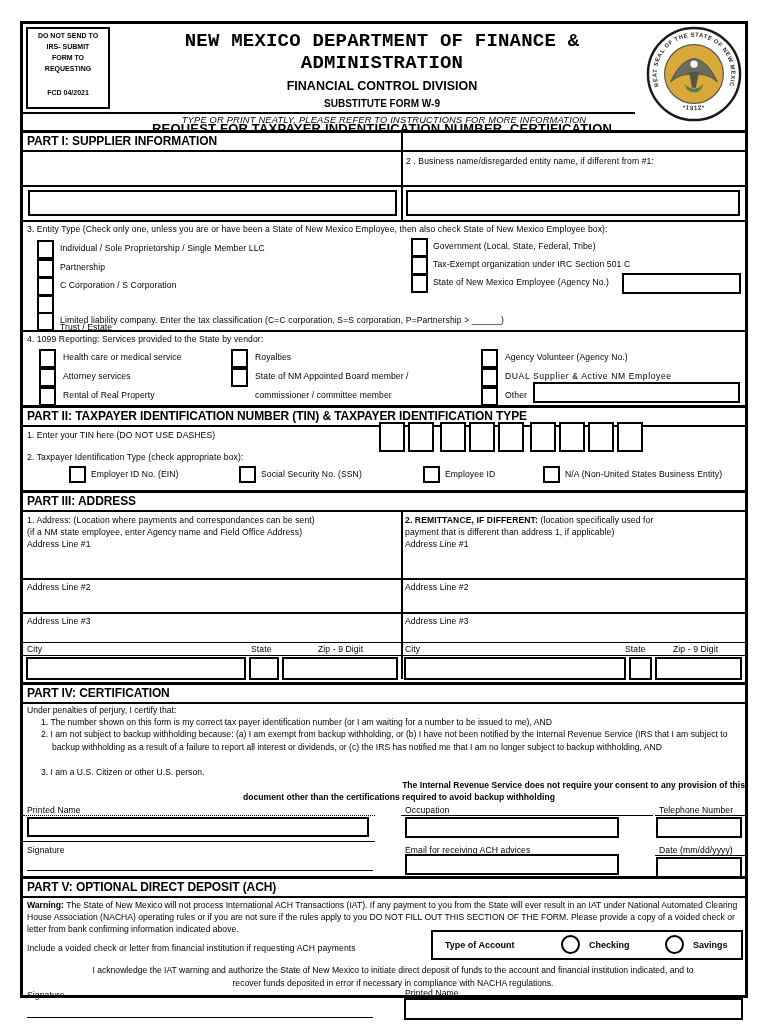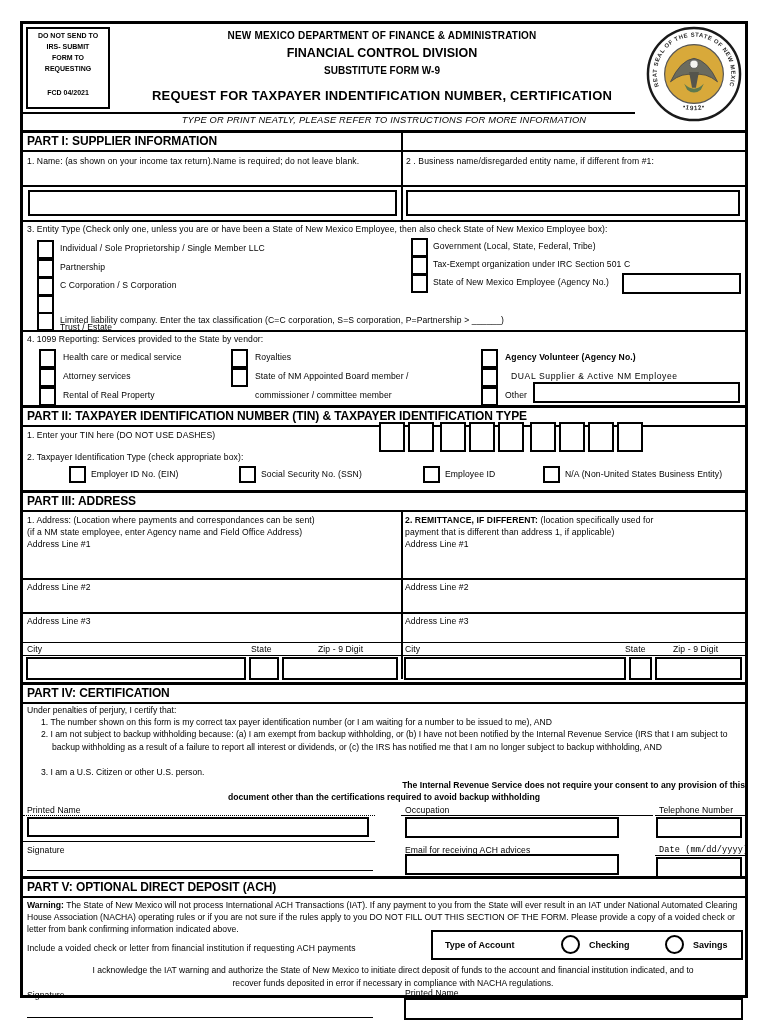--- a/index.html
+++ b/index.html
@@ -20,21 +20,21 @@
   .ibox{position:absolute;border:2.5px solid #000;background:#fff;font-size:9px;padding:2px;box-sizing:border-box;}
   .hline{position:absolute;border-top:2px solid #000;height:0;}
   .hline1{position:absolute;border-top:1px solid #000;height:0;}
   .vline{position:absolute;border-left:2px solid #000;width:0;}
   .tin{position:absolute;width:26px;height:30px;border:2.5px solid #000;background:#fff;box-sizing:border-box;}
   .radio{position:absolute;width:19px;height:19px;border:2.5px solid #000;border-radius:50%;background:#fff;box-sizing:border-box;}
   .sigline{position:absolute;border-bottom:1.5px solid #000;height:0;}
   .notice{position:absolute;left:3px;top:3px;width:84px;height:82px;border:2.5px solid #000;
           box-sizing:border-box;text-align:center;font-size:7px;font-weight:bold;line-height:1.55;padding-top:2px;}
   .titles{position:absolute;left:92px;top:6px;width:534px;text-align:center;}
-  .t1{font-size:10px;font-weight:bold;letter-spacing:0.2px;}
+  .t1{font-size:19px;font-weight:bold;letter-spacing:0.2px;font-family:Liberation Mono, monospace;}
   .t2{font-size:12.5px;font-weight:bold;margin-top:5px;}
   .t3{font-size:10px;font-weight:bold;margin-top:5px;}
   .t4{font-size:13px;font-weight:bold;margin-top:12px;letter-spacing:0.2px;}
   .instr{position:absolute;left:0;top:91px;width:722px;text-align:center;
          font-style:italic;font-size:9.3px;letter-spacing:0.2px;}
   .cert{font-size:8.6px;line-height:12.6px;}
 </style>
 </head>
 <body>
 
@@ -75,21 +75,20 @@
         <textPath href="#arcBot" startOffset="50%" text-anchor="middle">•1912•</textPath>
       </text>
     </svg>
   </div>
 
   <div class="hline" style="left:0;top:88px;width:612px;"></div>
   <div class="instr">TYPE OR PRINT NEATLY, PLEASE REFER TO INSTRUCTIONS FOR MORE INFORMATION</div>
 
   <div class="secbar" style="top:106px;">PART I: SUPPLIER INFORMATION</div>
 
-  <div class="lbl" style="left:4px;top:132px;">1. Name: (as shown on your income tax return).Name is required; do not leave blank.</div>
   <div class="lbl" style="left:383px;top:132px;">2 . Business name/disregarded entity name, if different from #1:</div>
   <div class="hline" style="left:0;top:161px;width:722px;"></div>
   <div class="vline" style="left:378px;top:106px;height:90px;"></div>
   <div class="ibox" style="left:5px;top:166px;width:369px;height:26px;"></div>
   <div class="ibox" style="left:383px;top:166px;width:334px;height:26px;"></div>
 
   <div class="hline" style="left:0;top:196px;width:722px;"></div>
   <div class="lbl" style="left:4px;top:200px;">3. Entity Type (Check only one, unless you are or have been a State of New Mexico Employee, then also check State of New Mexico Employee box):</div>
 
   <div class="cb" style="left:14px;top:216px;"></div>
@@ -121,23 +120,23 @@
   <div class="cb" style="left:16px;top:363px;"></div>
   <div class="lbl" style="left:40px;top:366px;">Rental of Real Property</div>
 
   <div class="cb" style="left:208px;top:325px;"></div>
   <div class="lbl" style="left:232px;top:328px;">Royalties</div>
   <div class="cb" style="left:208px;top:344px;"></div>
   <div class="lbl" style="left:232px;top:347px;text-align:center;">State of NM Appointed Board member /</div>
   <div class="lbl" style="left:232px;top:366px;">commissioner / committee member</div>
 
   <div class="cb" style="left:458px;top:325px;"></div>
-  <div class="lbl" style="left:482px;top:328px;font-weight:bold;">Agency Volunteer (Agency No.)</div>
+  <div class="lbl" style="left:482px;top:328px;">Agency Volunteer (Agency No.)</div>
   <div class="cb" style="left:458px;top:344px;"></div>
-  <div class="lbl" style="left:482px;top:347px;letter-spacing:0.6px;margin-left:6px;">DUAL Supplier &amp; Active NM Employee</div>
+  <div class="lbl" style="left:482px;top:347px;letter-spacing:0.6px;">DUAL Supplier &amp; Active NM Employee</div>
   <div class="cb" style="left:458px;top:363px;"></div>
   <div class="lbl" style="left:482px;top:366px;">Other</div>
   <div class="ibox" style="left:510px;top:358px;width:207px;height:21px;"></div>
 
   <div class="secbar" style="top:381px;">PART II: TAXPAYER IDENTIFICATION NUMBER (TIN) &amp; TAXPAYER IDENTIFICATION TYPE</div>
   <div class="lbl" style="left:4px;top:406px;">1. Enter your TIN here (DO NOT USE DASHES)</div>
   <div class="tin" style="left:356px;top:398px;"></div>
   <div class="tin" style="left:385px;top:398px;"></div>
   <div class="tin" style="left:417px;top:398px;"></div>
   <div class="tin" style="left:446px;top:398px;"></div>
@@ -195,42 +194,42 @@
   <div class="ibox" style="left:381px;top:633px;width:222px;height:23px;"></div>
   <div class="ibox" style="left:606px;top:633px;width:23px;height:23px;"></div>
   <div class="ibox" style="left:632px;top:633px;width:87px;height:23px;"></div>
 
   <div class="secbar" style="top:658px;">PART IV: CERTIFICATION</div>
   <div class="abs cert" style="left:4px;top:680px;width:714px;">Under penalties of perjury, I certify that:</div>
   <div class="abs cert wrap" style="left:18px;top:692px;width:700px;padding-left:11px;text-indent:-11px;">1. The number shown on this form is my correct tax payer identification number (or I am waiting for a number to be issued to me), AND</div>
   <div class="abs cert wrap" style="left:18px;top:704px;width:700px;padding-left:11px;text-indent:-11px;">2. I am not subject to backup withholding because: (a) I am exempt from backup withholding, or (b) I have not been notified by the Internal Revenue Service (IRS that I am subject to backup withholding as a result of a failure to report all interest or dividends, or (c) the IRS has notified me that I am no longer subject to backup withholding, AND</div>
   <div class="abs cert wrap" style="left:18px;top:742px;width:700px;padding-left:11px;text-indent:-11px;">3. I am a U.S. Citizen or other U.S. person.</div>
   <div class="abs cert b" style="left:0;top:755px;width:722px;text-align:right;">The Internal Revenue Service does not require your consent to any provision of this</div>
-  <div class="abs cert b" style="left:0;top:767px;width:722px;text-align:center;">document other than the certifications required to avoid backup withholding</div>
+  <div class="abs cert b" style="left:0;top:767px;width:722px;text-align:center;padding-left:15px;">document other than the certifications required to avoid backup withholding</div>
 
   <div class="lbl" style="left:4px;top:781px;">Printed Name</div>
   <div class="hline1" style="left:0;top:791px;width:352px;border-top-style:dotted;"></div>
   <div class="ibox" style="left:4px;top:793px;width:342px;height:20px;"></div>
   <div class="hline1" style="left:0;top:817px;width:352px;"></div>
 
   <div class="lbl" style="left:382px;top:781px;">Occupation</div>
   <div class="hline1" style="left:378px;top:791px;width:252px;"></div>
   <div class="ibox" style="left:382px;top:793px;width:214px;height:21px;"></div>
 
   <div class="lbl" style="left:636px;top:781px;">Telephone Number</div>
   <div class="hline1" style="left:632px;top:791px;width:90px;"></div>
   <div class="ibox" style="left:633px;top:793px;width:86px;height:21px;"></div>
 
   <div class="lbl" style="left:4px;top:821px;">Signature</div>
   <div class="sigline" style="left:4px;top:846px;width:346px;"></div>
 
   <div class="lbl" style="left:382px;top:821px;">Email for receiving ACH advices</div>
   <div class="ibox" style="left:382px;top:830px;width:214px;height:21px;"></div>
 
-  <div class="lbl" style="left:636px;top:821px;font-family:Liberation Mono, monospace;">Date (mm/dd/yyyy)</div>
+  <div class="lbl" style="left:636px;top:821px;">Date (mm/dd/yyyy)</div>
   <div class="hline1" style="left:632px;top:831px;width:90px;"></div>
   <div class="ibox" style="left:633px;top:833px;width:86px;height:21px;"></div>
 
   <div class="secbar" style="top:852px;">PART V: OPTIONAL DIRECT DEPOSIT (ACH)</div>
   <div class="abs cert wrap" style="left:4px;top:876px;width:712px;line-height:11.8px;"><span class="b">Warning:</span><span> The State of New Mexico will not process International ACH Transactions (IAT). If any payment to you from the State will ever result in an IAT under National Automated Clearing House Association (NACHA) operating rules or if you are not sure if the rules apply to you DO NOT FILL OUT THIS SECTION OF THE FORM. Please provide a copy of a voided check or letter from bank confirming information indicated above.</span></div>
 
   <div class="lbl" style="left:4px;top:919px;">Include a voided check or letter from financial institution if requesting ACH payments</div>
   <div class="abs" style="left:408px;top:906px;width:312px;height:30px;border:2.5px solid #000;box-sizing:border-box;">
     <span class="b" style="position:absolute;left:12px;top:8px;font-size:9px;">Type of Account</span>
     <span class="radio" style="left:128px;top:3px;"></span>

